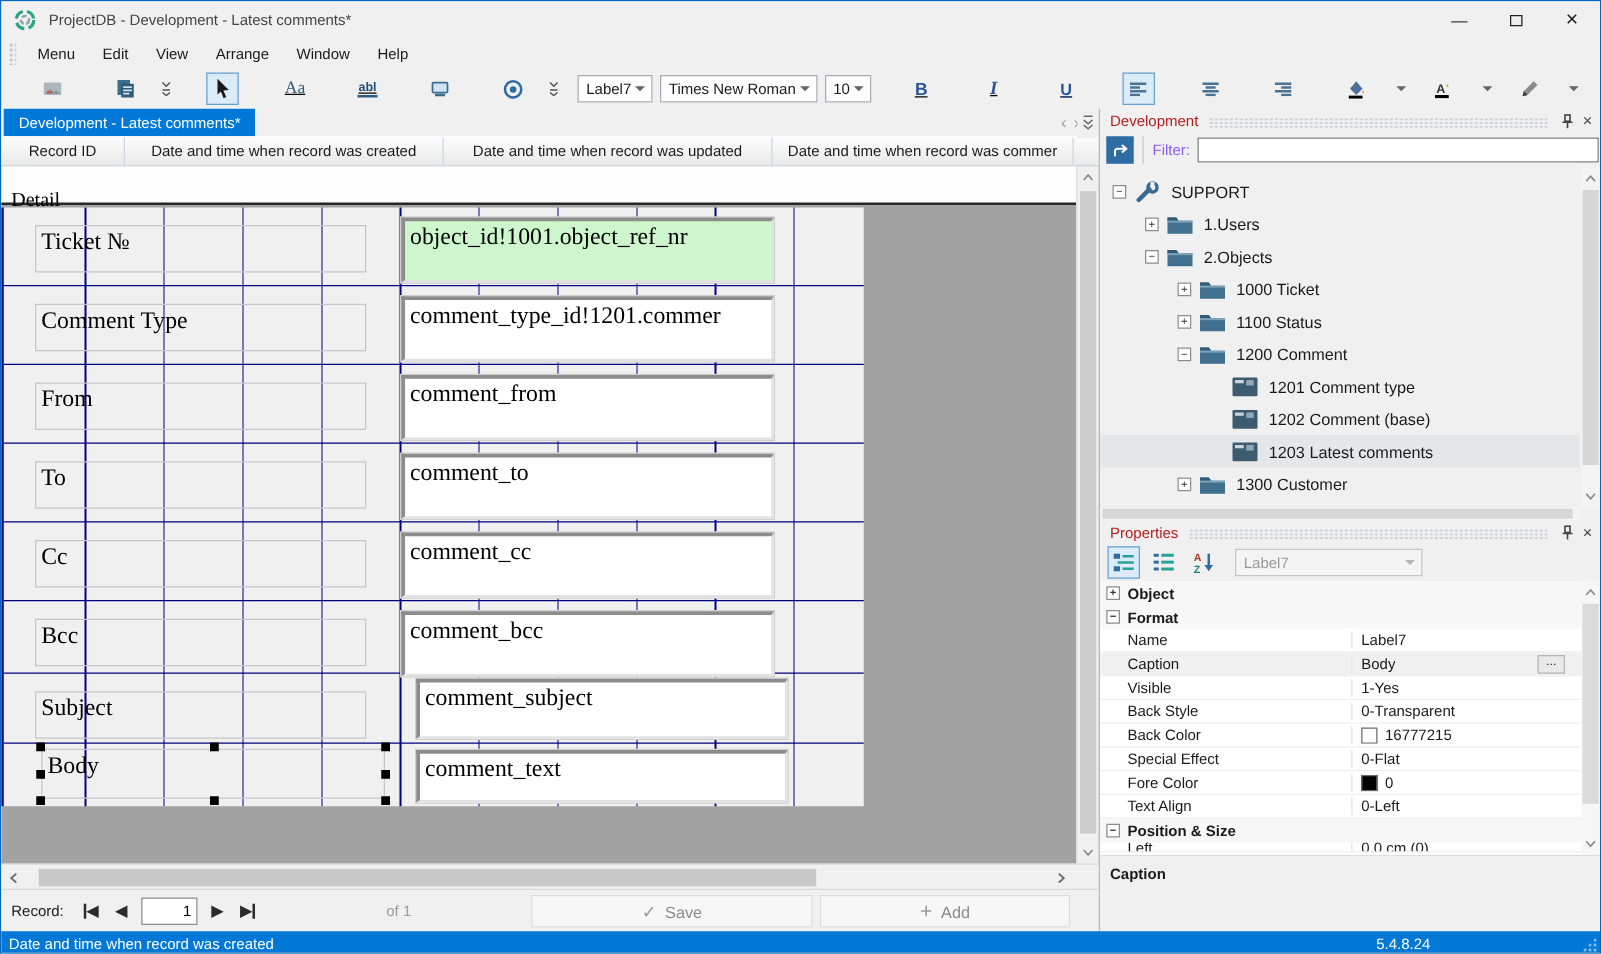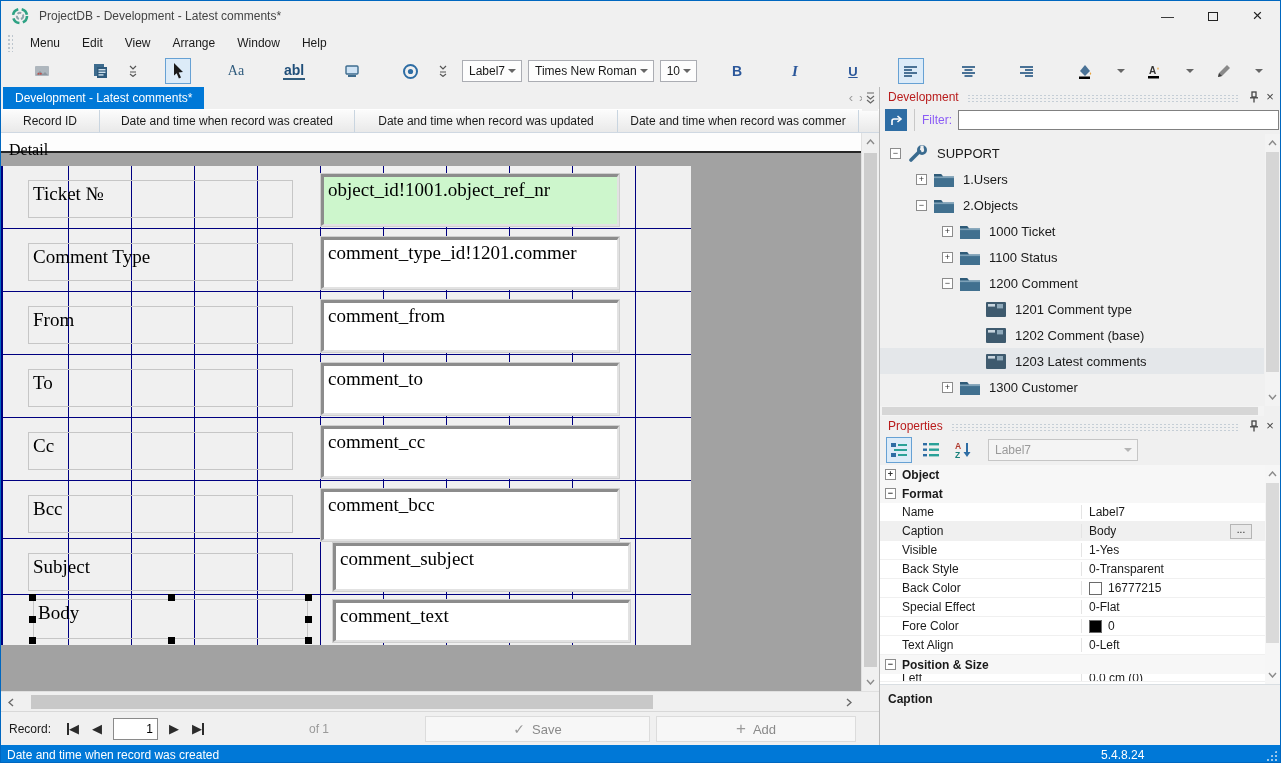--- a/index.html
+++ b/index.html
@@ -14,51 +14,51 @@
   .winbtn{width:45px;height:30px;display:flex;align-items:center;justify-content:center;color:#222;font-size:13px;}
   .maxbox{display:inline-block;width:10px;height:9px;border:1px solid #222;}
 
   
   .menubar{position:absolute;left:0;top:30px;width:100%;height:24px;display:flex;align-items:center;background:#f0f0f0;}
   .grip{width:6px;height:18px;margin:0 6px 0 6px;background:radial-gradient(#bdc6ce 1px,transparent 1.3px);background-size:4px 4px;}
   .menuitem{padding:3px 11px;font-size:12px;color:#1a1a1a;}
 
   
   .toolbar{position:absolute;left:0;top:54px;width:100%;height:32px;display:flex;align-items:center;background:#f0f0f0;}
-  .tbtn{min-width:26px;height:26px;display:flex;align-items:center;justify-content:center;margin:0 16px;border:1px solid transparent;position:relative;}
+  .tbtn{min-width:26px;height:26px;display:flex;align-items:center;justify-content:center;margin:0 16px;border:1px solid transparent;position:relative;text-decoration:underline;}
   .tbtn.sel{background:#dcebf8;border:1px solid #66a1d4;}
   .tsep{width:1px;height:22px;background:#d5d5d5;margin:0 4px;}
   .ddarrow{width:0;height:0;border-left:4px solid transparent;border-right:4px solid transparent;border-top:4px solid #666;margin-left:3px;}
   .combo{height:22px;background:#fdfdfd;border:1px solid #abadb3;display:flex;align-items:center;font-size:12px;color:#1a1a1a;padding-left:6px;margin:0 3px;position:relative;}
   .combo .cval{flex:1;overflow:hidden;white-space:nowrap;}
   .combo .ddarrow{margin-right:5px;}
   .ovf{display:flex;flex-direction:column;align-items:center;justify-content:center;width:12px;height:26px;}
   .blet{font-weight:bold;color:#2b579a;font-size:14px;}
   .ilet{font-style:italic;font-family:"Liberation Serif",serif;color:#2b579a;font-size:15px;font-weight:bold;}
   .ulet{text-decoration:underline;color:#2b579a;font-size:13px;font-weight:bold;}
-  .minitxt{font-size:14px;color:#1f4e79;font-weight:bold;}
+  .minitxt{font-size:10px;color:#1f4e79;font-weight:bold;}
 
   
   .leftarea{position:absolute;left:0;top:86px;width:878px;height:658px;background:#f0f0f0;}
   .tabbar{position:absolute;left:0;top:0;width:100%;height:22px;background:#f0f0f0;}
   .tab{position:absolute;left:2px;top:0;height:22px;background:#0078d7;color:#fff;font-size:12px;display:flex;align-items:center;padding:0 12px;}
   .tabnav{position:absolute;right:2px;top:0;height:20px;display:flex;align-items:center;gap:6px;color:#9a9a9a;font-size:13px;}
   .tabnav .tclose{color:#666;}
 
   .headerrow{position:absolute;left:0;top:22px;width:100%;height:24px;background:linear-gradient(#fcfcfc,#e9e9e9);border-top:1px solid #fff;border-bottom:1px solid #cfd8e2;display:flex;}
   .hdrcol{height:100%;display:flex;align-items:center;justify-content:center;font-size:12px;color:#1a1a1a;border-right:1px solid #c9d5e0;overflow:hidden;white-space:nowrap;}
   .hdrcol:nth-of-type(1){width:99px;}
   .hdrcol:nth-of-type(2){width:255px;}
   .hdrcol:nth-of-type(3){width:263px;}
   .hdrcol:nth-of-type(4){width:241px;}
   .hdrovf{position:absolute;right:1px;top:0;width:16px;height:24px;display:flex;flex-direction:column;align-items:center;justify-content:center;background:#f0f0f0;}
 
   
   .designer{position:absolute;left:0;top:46px;width:878px;height:558px;background:#a2a2a2;}
-  .band{position:absolute;left:0;top:0;width:860px;height:20px;background:#fdfdfd;border-bottom:2px solid #262626;font-family:"Liberation Serif","DejaVu Serif",serif;font-size:16px;color:#000;padding:8px 0 0 8px;}
+  .band{position:absolute;left:0;top:0;width:860px;height:31px;background:#fdfdfd;border-bottom:2px solid #262626;font-family:"Liberation Serif","DejaVu Serif",serif;font-size:16px;color:#000;padding:19px 0 0 8px;}
   .canvas{position:absolute;left:0;top:33px;width:690px;height:479px;background-color:#f0f0f0;background-image:repeating-linear-gradient(90deg,transparent 0 62px,#000080 62px 63px);background-position:3px 0;border-left:2px solid #000080;}
   .drow{position:relative;width:100%;height:63px;border-bottom:1px solid #000080;}
   .drow:nth-of-type(6){height:58px;}
   .drow:nth-of-type(7){height:56px;}
   .drow:nth-of-type(8){height:50px;border-bottom:none;}
   .dlabel{position:absolute;left:25px;top:14px;width:265px;height:38px;border:1px solid #c6c6c6;font-family:"Liberation Serif","DejaVu Serif",serif;font-size:19px;color:#000;padding:2px 4px;}
   .drow:nth-of-type(8) .dlabel{top:4px;height:40px;left:30px;width:275px;}
   .dfield{position:absolute;left:318px;top:8px;width:298px;height:52px;background:#fff;border-top:3px solid #8c8c8c;border-left:3px solid #8c8c8c;border-bottom:2px solid #e2e2e2;border-right:2px solid #e2e2e2;box-shadow:0 0 0 1px #cfcfcf;font-family:"Liberation Serif","DejaVu Serif",serif;font-size:19px;color:#000;padding:2px 0 0 4px;overflow:hidden;white-space:nowrap;}
   .dfield.green{background:#cdf6cc;}
   .drow:nth-of-type(7) .dfield,.drow:nth-of-type(8) .dfield{left:330px;width:297px;}

